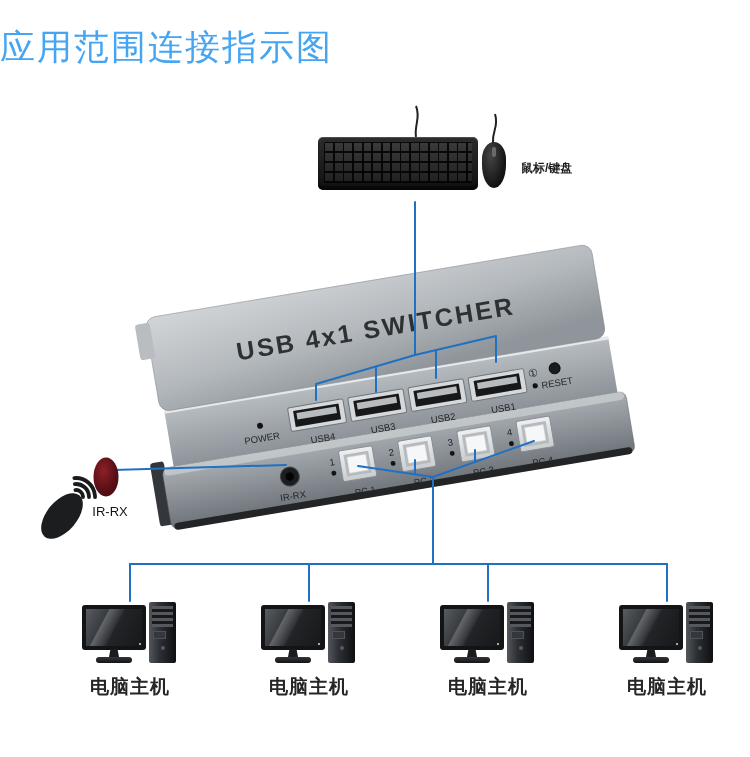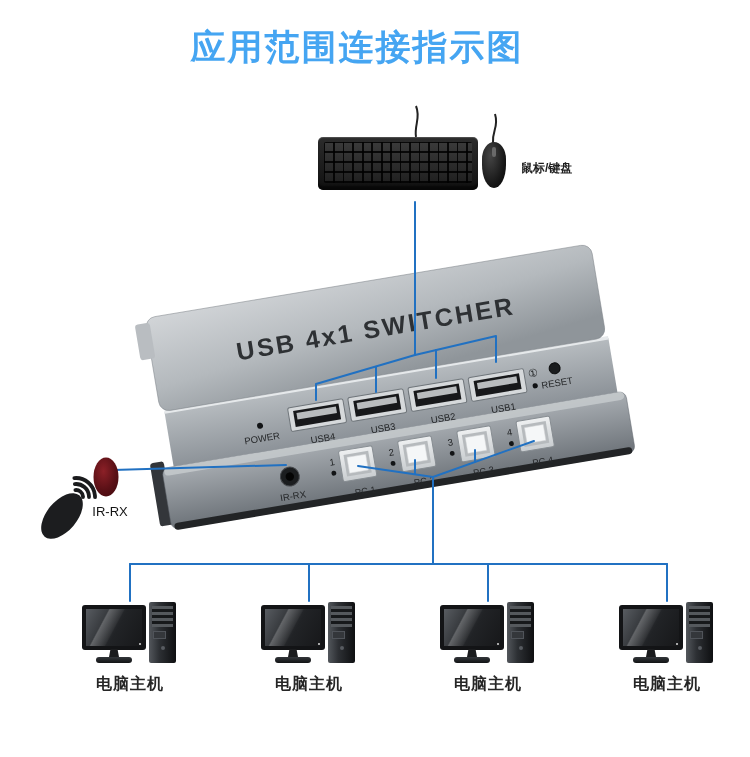--- a/index.html
+++ b/index.html
@@ -4,21 +4,21 @@
 <style>
   html,body { margin:0; padding:0; background:#ffffff; }
   #canvas {
     position:relative; width:750px; height:757px; margin:0 auto;
     background:#ffffff; overflow:hidden;
     font-family:"Liberation Sans","DejaVu Sans",sans-serif;
   }
   
   .page-title {
     position:absolute; left:0; top:24px; width:714px;
-    text-align:center; font-size:35px; font-weight:700;
+    font-size:35px; font-weight:400;
     letter-spacing:2px; color:#45a5f2;
   }
   
   #diagram { position:absolute; left:0; top:0; width:750px; height:757px; }
   
   .keyboard {
     position:absolute; left:318px; top:137px; width:160px; height:53px;
     background:linear-gradient(180deg,#2c2c2c,#101010);
     border-radius:5px;
     box-shadow:inset 0 -4px 2px rgba(0,0,0,.55), inset 0 1px 1px rgba(255,255,255,.18);
@@ -93,21 +93,21 @@
     position:absolute; left:4px; top:29px; width:13px; height:8px;
     background:#34373b; border:1px solid #515periodic458;
     border:1px solid #50545a; box-sizing:border-box;
   }
   .tower .pbtn {
     position:absolute; left:12px; top:44px; width:4px; height:4px;
     border-radius:50%; background:#585c61;
   }
   .computer-label {
     margin-top:9px; text-align:center;
-    font-size:16px; font-weight:600; color:#262626; letter-spacing:1px;
+    font-size:19px; font-weight:600; color:#262626; letter-spacing:1px;
   }
   
   text { font-family:"Liberation Sans","DejaVu Sans",sans-serif; }
 </style>
 </head>
 <body>
 
 <div id="canvas">
 
   <svg id="diagram" viewBox="0 0 750 757" xmlns="http://www.w3.org/2000/svg">

